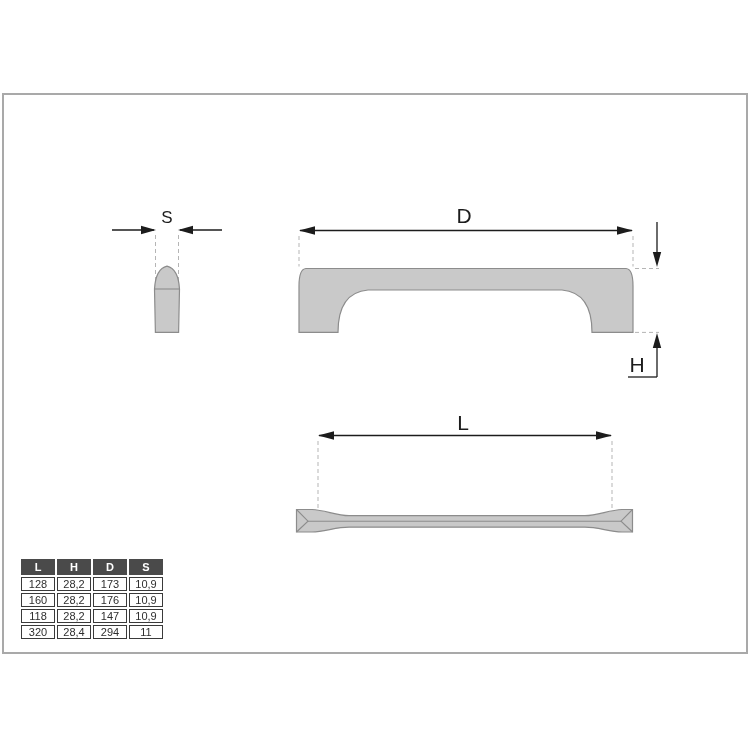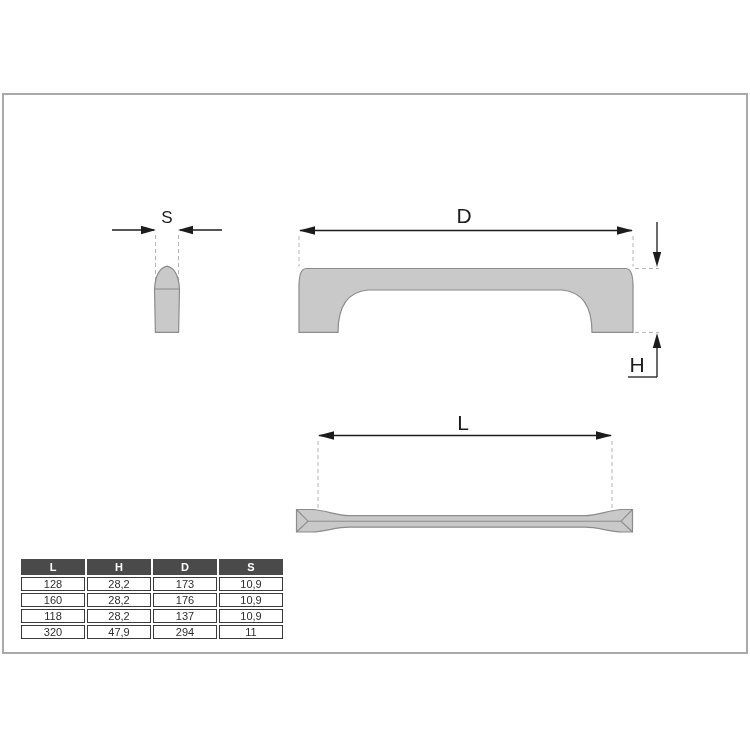--- a/index.html
+++ b/index.html
@@ -72,21 +72,21 @@
     padding: 0 1px;
     border: 1px solid #4a4a4a;
   }
   #size-table td {
     background: #ffffff;
     color: #2e2e2e;
     font-size: 11px;
     width: 30px;
     height: 11px;
     text-align: center;
-    padding: 0 16px;
+    padding: 0 1px;
     border: 1px solid #3a3a3a;
   }
 </style>
 </head>
 <body>
 
 <div id="stage">
 
   <svg id="drawing-svg" width="750" height="750" viewBox="0 0 750 750">
 
@@ -172,25 +172,25 @@
       </tr>
       <tr>
         <td>160</td>
         <td>28,2</td>
         <td>176</td>
         <td>10,9</td>
       </tr>
       <tr>
         <td>118</td>
         <td>28,2</td>
-        <td>137</td>
+        <td>147</td>
         <td>10,9</td>
       </tr>
       <tr>
         <td>320</td>
-        <td>47,9</td>
+        <td>28,4</td>
         <td>294</td>
         <td>11</td>
       </tr>
     </tbody>
   </table>
 
 </div>
 
 </body></html>

